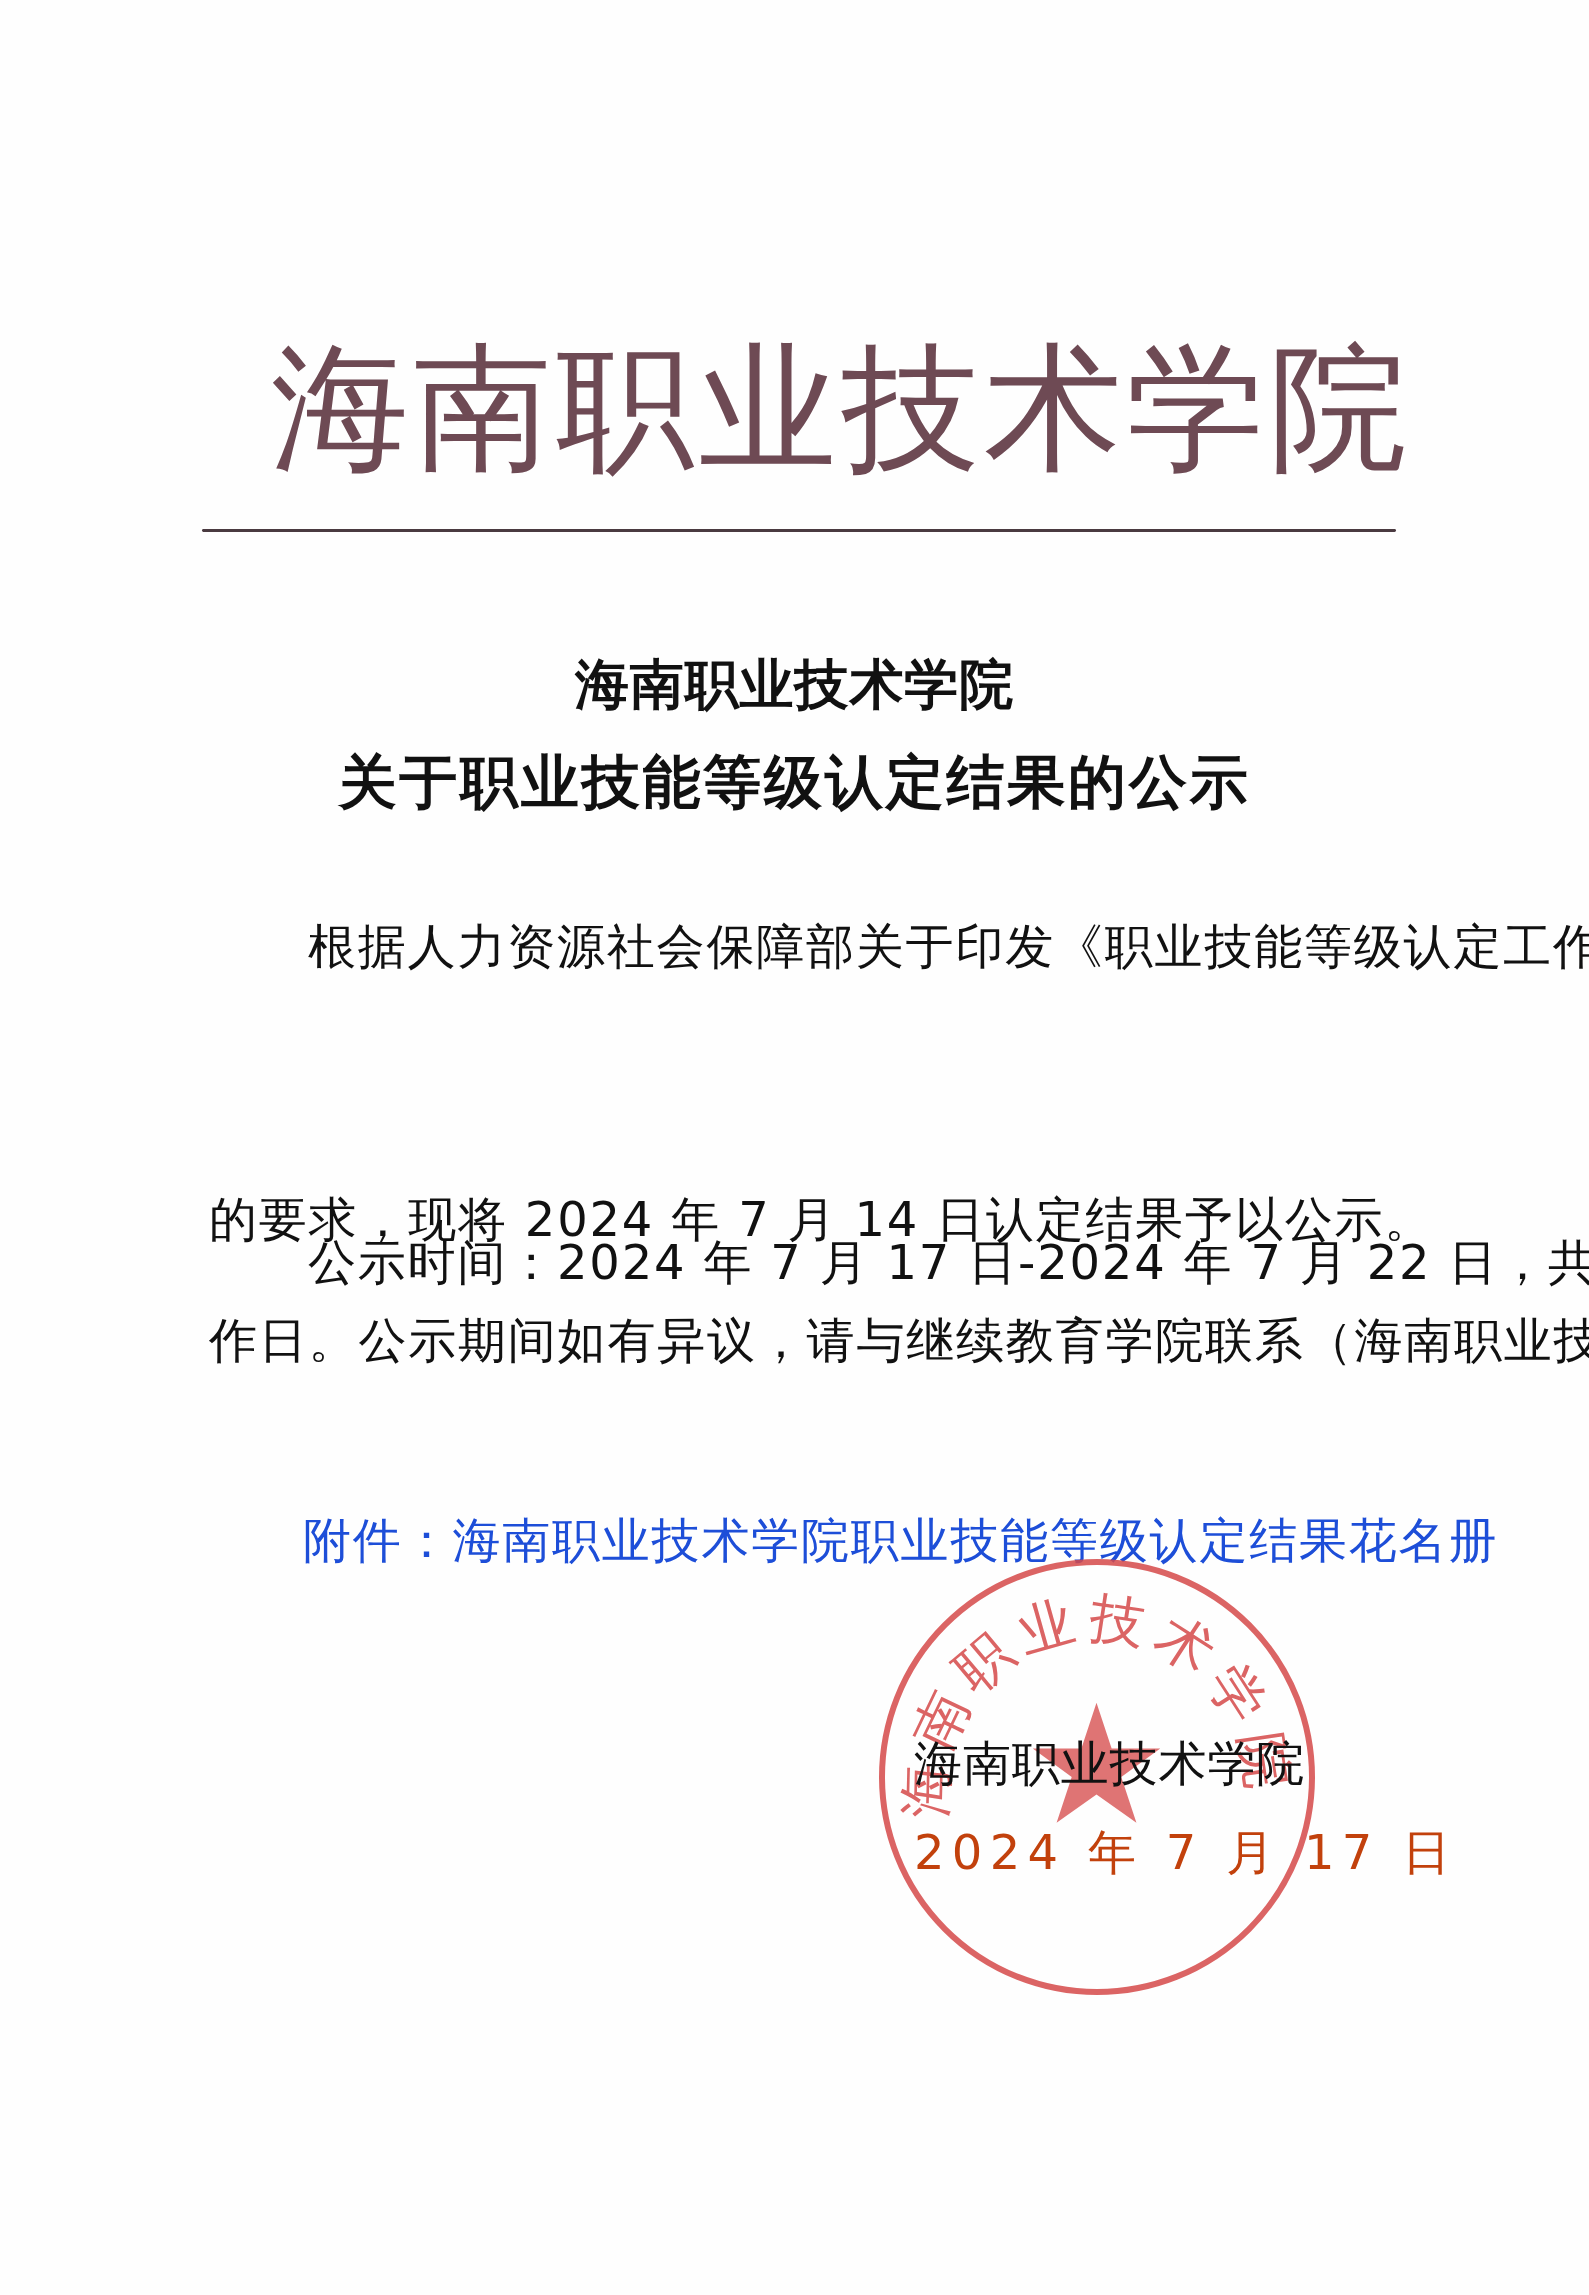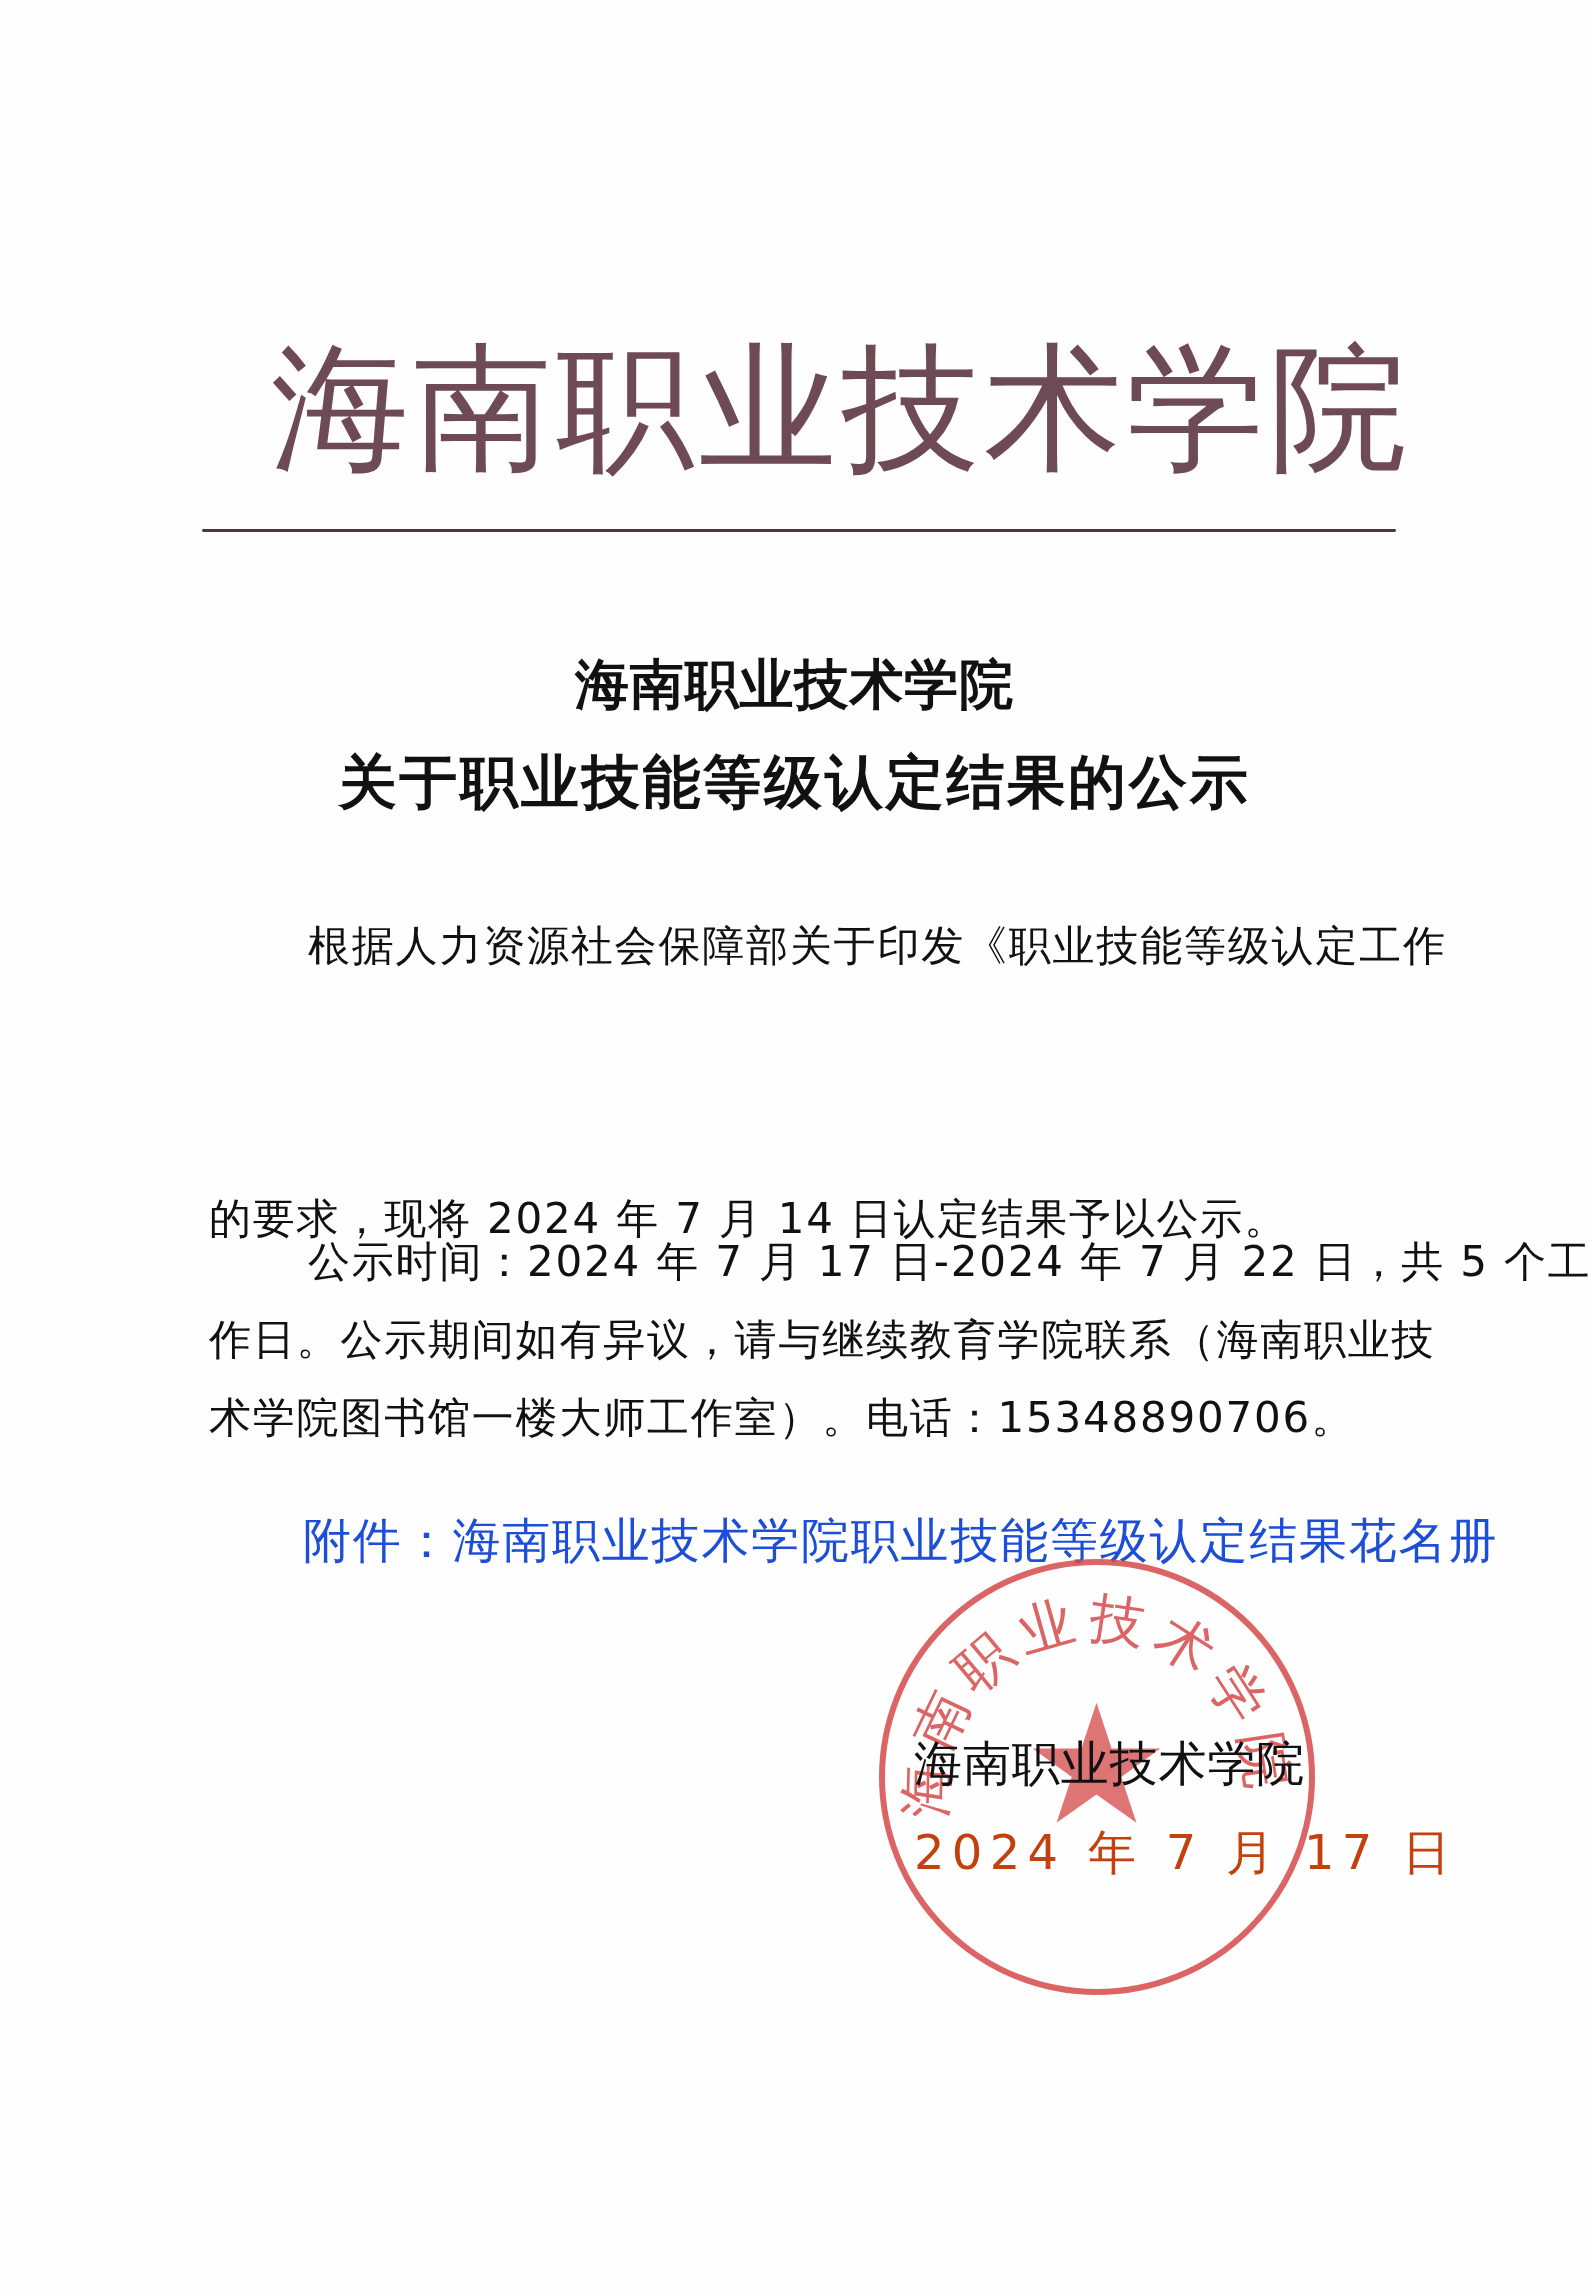--- a/index.html
+++ b/index.html
@@ -23,21 +23,21 @@
   }
 
   
   .doc-title { position: absolute; left: 0; width: 1589px; text-align: center; font-weight: bold; color: #111; white-space: nowrap; }
   .doc-title.line1 { top: 650px; font-size: 54px; line-height: 69px; letter-spacing: 0.9px; }
   .doc-title.line2 { top: 748px; font-size: 58px; line-height: 69px; letter-spacing: 2.8px; }
 
   
   .body-line {
     position: absolute; left: 209px; width: 1240px;
-    font-size: 42px; line-height: 64px; color: #111; white-space: nowrap;
+    font-size: 48px; line-height: 64px; color: #111; white-space: nowrap;
     letter-spacing: 1.8px;
   }
   .indent { left: 308px; }
 
   .attachment { position: absolute; left: 303px; top: 1508px; font-size: 48px; line-height: 64px; color: #1d4ed8; white-space: nowrap; letter-spacing: 1.8px; }
 
   
   .seal {
     position: absolute; left: 879px; top: 1559px; width: 436px; height: 436px;
     border: 6.4px solid #d64a4a; border-radius: 50%; box-sizing: border-box; opacity: 0.85;
@@ -56,21 +56,20 @@
   <div class="letterhead-rule"></div>
 
   <div class="doc-title line1">海南职业技术学院</div>
   <div class="doc-title line2">关于职业技能等级认定结果的公示</div>
 
   <div class="body-line indent" style="top:914px">根据人力资源社会保障部关于印发《职业技能等级认定工作</div>
   <div class="body-line" style="top:1187px">的要求，现将 2024 年 7 月 14 日认定结果予以公示。</div>
 
   <div class="body-line indent" style="top:1230px">公示时间：2024 年 7 月 17 日-2024 年 7 月 22 日，共 5 个工</div>
   <div class="body-line" style="top:1308px">作日。公示期间如有异议，请与继续教育学院联系（海南职业技</div>
-  <div class="body-line" style="top:1386px">术学院图书馆一楼大师工作室）。电话：15348890706。</div>
 
   <div class="attachment">附件：海南职业技术学院职业技能等级认定结果花名册</div>
 
   <div class="seal">
     <svg width="423" height="423" viewBox="0 0 922 922">
       <polygon points="461,300 494,400 600,400 515,462 548,562 461,500 374,562 407,462 322,400 428,400" fill="#d64a4a" opacity="0.9"></polygon>
       <defs>
         <path id="sealArc" d="M 150,600 A 330,330 0 1,1 772,600"></path>
       </defs>
       <text font-size="120" fill="#d64a4a" font-family="DejaVu Sans, sans-serif" letter-spacing="20">

